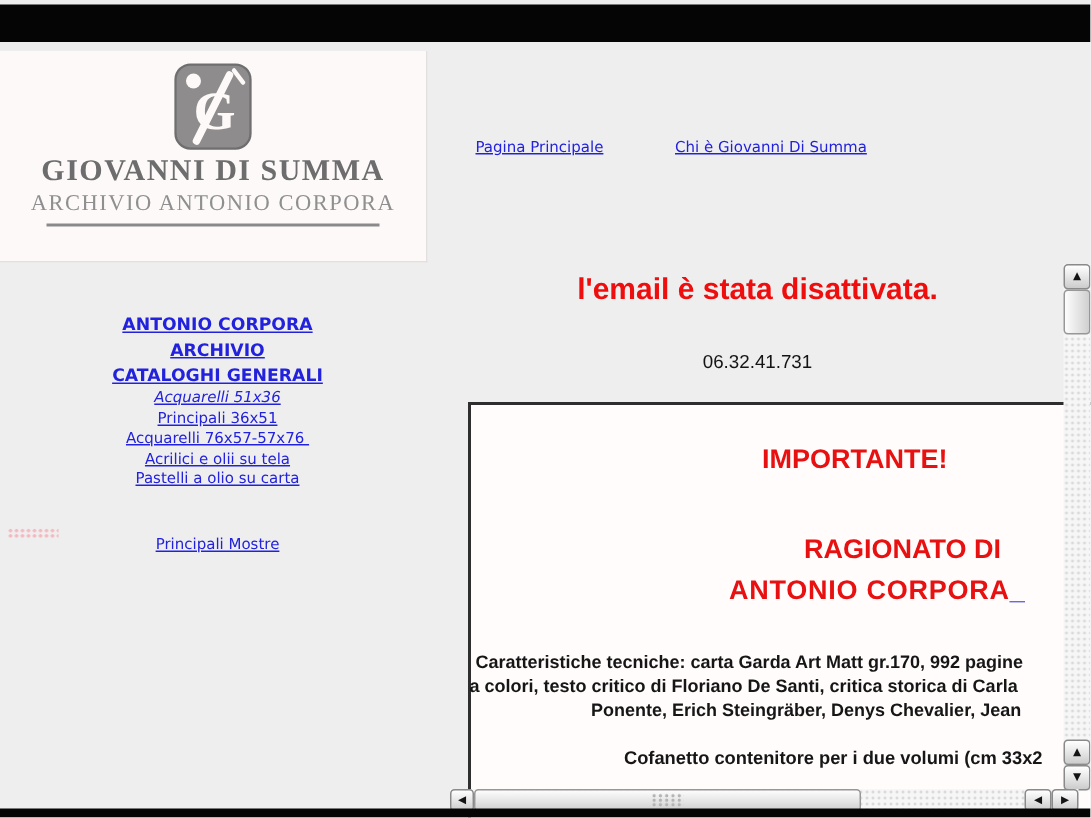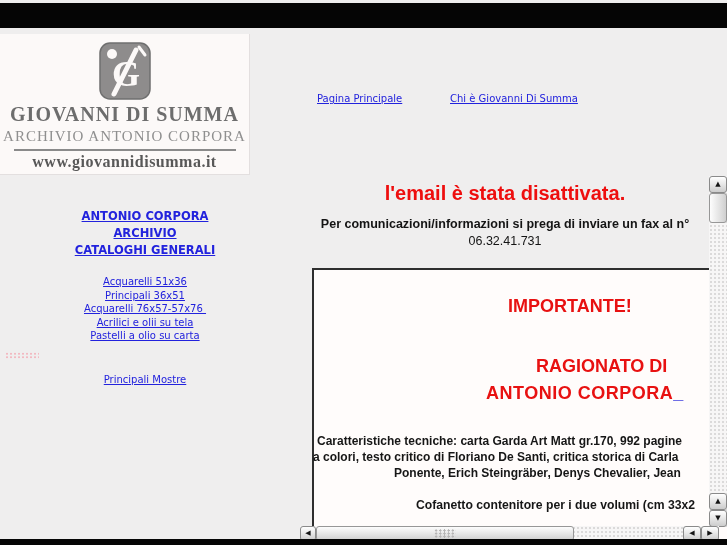--- a/index.html
+++ b/index.html
@@ -4,21 +4,21 @@
 <style>
   html,body{margin:0;padding:0;}
   .page{position:relative;width:727px;height:545px;background:#efeeee;overflow:hidden;
         font-family:"Liberation Sans",sans-serif;}
 
   
   .bar-top{position:absolute;left:0;top:3px;width:727px;height:25px;background:#050505;z-index:40;}
   .bar-bottom{position:absolute;left:0;bottom:0;width:727px;height:6px;background:#050505;z-index:40;}
 
   
-  .logo-card{position:absolute;left:0;top:34px;width:250px;height:141px;background:#fcf9f8;
+  .logo-card{position:absolute;left:0;top:34px;width:285px;height:141px;background:#fcf9f8;
              border-bottom:1px solid #e3dfdf;border-right:1px solid #e3dfdf;
              display:flex;flex-direction:column;align-items:center;box-sizing:border-box;}
   .monogram{margin-top:7px;}
   .logo-title{font-family:"Liberation Serif",serif;font-weight:bold;font-size:20px;color:#6d6d6d;
               letter-spacing:1px;margin-top:2px;white-space:nowrap;}
   .logo-subtitle{font-family:"Liberation Serif",serif;font-size:15px;color:#8f8f8f;
                  letter-spacing:1px;margin-top:2px;white-space:nowrap;}
   .logo-rule{width:222px;height:2px;background:#8a8a8a;margin-top:4px;}
   .logo-url{font-family:"Liberation Serif",serif;font-weight:bold;font-size:16px;color:#585858;
             letter-spacing:0.5px;margin-top:2px;white-space:nowrap;}
@@ -27,21 +27,21 @@
   a.lnk{color:#2222dd;text-decoration:underline;font-family:"DejaVu Sans",sans-serif;cursor:pointer;}
   .nav-link1{position:absolute;left:317px;top:93px;font-size:10px;}
   .nav-link2{position:absolute;left:450px;top:93px;font-size:10px;}
 
   
   .sidebar{position:absolute;left:0;top:208px;width:290px;display:flex;flex-direction:column;
            align-items:center;}
   .sidebar a{white-space:pre;}
   .sb-bold{font-size:11.5px;font-weight:bold;line-height:17px;}
   .sb-reg{font-size:10px;line-height:13.5px;}
-  .sb-gap1{margin-top:16px;}
+  .sb-gap1{font-style:italic;}
   .sb-gap2{margin-top:30px;}
   .pink-artifact{position:absolute;left:5px;top:352px;width:34px;height:7px;
      background-image:radial-gradient(circle,#f2b9c1 1px,transparent 1.3px);background-size:4px 3.5px;}
 
   
   .frame{position:absolute;left:300px;top:175px;width:427px;height:370px;overflow:hidden;}
   .notice{position:absolute;left:0;top:7px;width:410px;text-align:center;
           font-weight:bold;font-size:20px;color:#ee0e0e;white-space:nowrap;}
   .fax1{position:absolute;left:0;top:42px;width:410px;text-align:center;
         font-weight:bold;font-size:12.5px;color:#141414;white-space:nowrap;}
@@ -102,42 +102,40 @@
     <svg class="monogram" width="54" height="60" viewBox="0 0 54 60">
       <rect x="2" y="2" width="50" height="56" rx="10" fill="#8e8c8c" stroke="#6f6f6f" stroke-width="1.5"></rect>
       <text x="28" y="45" font-family="Liberation Serif, serif" font-size="36" font-weight="bold" fill="#fcf9f8" text-anchor="middle">G</text>
       <circle cx="14" cy="13" r="5" fill="#fcf9f8"></circle>
       <path d="M38 9 L16 53" stroke="#fcf9f8" stroke-width="5" stroke-linecap="round"></path>
       <path d="M41 6 l6 8" stroke="#fcf9f8" stroke-width="3" stroke-linecap="round"></path>
     </svg>
     <div class="logo-title">GIOVANNI DI SUMMA</div>
     <div class="logo-subtitle">ARCHIVIO ANTONIO CORPORA</div>
     <div class="logo-rule"></div>
-    <div class="logo-url">www.giovannidisumma.it</div>
   </div>
 
   <a class="lnk nav-link1">Pagina Principale</a>
   <a class="lnk nav-link2">Chi è Giovanni Di Summa</a>
 
   <div class="sidebar">
     <a class="lnk sb-bold">ANTONIO CORPORA</a>
     <a class="lnk sb-bold">ARCHIVIO</a>
     <a class="lnk sb-bold">CATALOGHI GENERALI</a>
     <a class="lnk sb-reg sb-gap1">Acquarelli 51x36</a>
     <a class="lnk sb-reg">Principali 36x51</a>
     <a class="lnk sb-reg">Acquarelli 76x57-57x76 </a>
     <a class="lnk sb-reg">Acrilici e olii su tela</a>
     <a class="lnk sb-reg">Pastelli a olio su carta</a>
     <a class="lnk sb-reg sb-gap2">Principali Mostre</a>
   </div>
   <div class="pink-artifact"></div>
 
   <div class="frame">
     <div class="notice">l'email è stata disattivata.</div>
-    <div class="fax1">Per comunicazioni/informazioni si prega di inviare un fax al n°</div>
     <div class="fax2">06.32.41.731</div>
 
     <div class="ann-box">
       <div class="red-l t-importante">IMPORTANTE!</div>
       <div class="red-l t-line2">RAGIONATO DI</div>
       <div class="red-l t-line3"><span>ANTONIO CORPORA</span><span class="u">_</span></div>
       <div class="blk-l t-tech1">Caratteristiche tecniche: carta Garda Art Matt gr.170, 992 pagine</div>
       <div class="blk-l t-tech2">a colori, testo critico di Floriano De Santi, critica storica di Carla</div>
       <div class="blk-l t-tech3">Ponente, Erich Steingräber, Denys Chevalier, Jean</div>
       <div class="blk-l t-tech4">Cofanetto contenitore per i due volumi (cm 33x2</div>

